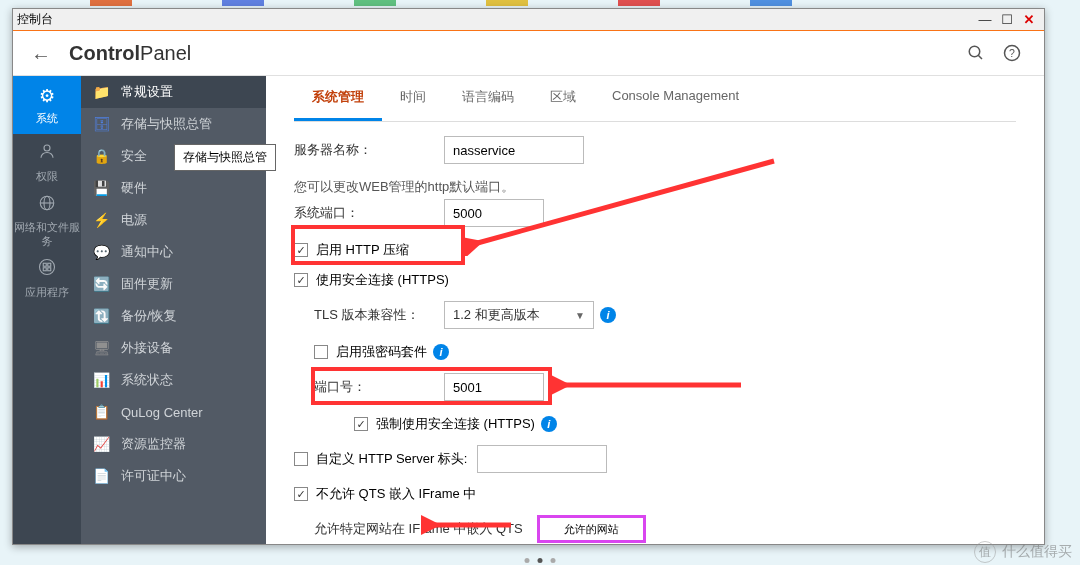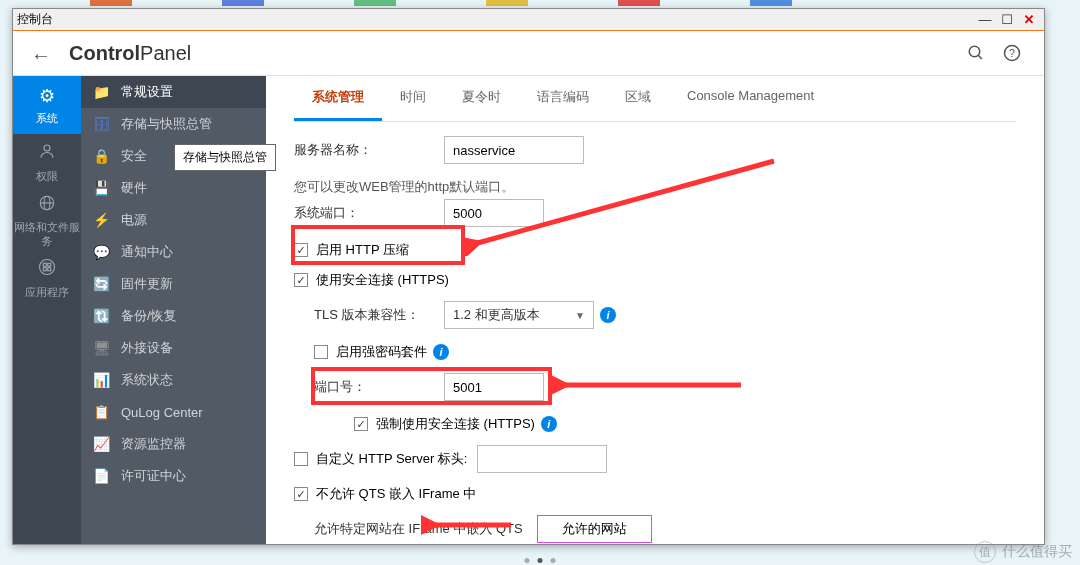--- a/index.html
+++ b/index.html
@@ -48,21 +48,21 @@
     .select-caret { color: #666; font-size: 10px; }
     
     .checkbox-row { display: flex; align-items: center; margin-bottom: 12px; font-size: 13px; }
     .checkbox-row.indent1 { margin-left: 20px; }
     .checkbox-row.indent2 { margin-left: 60px; }
     .checkbox { width: 14px; height: 14px; border: 1px solid #888; margin-right: 8px; display: inline-flex; align-items: center; justify-content: center; font-size: 11px; color: #333; background: #fff; }
     .checkbox.checked::after { content: "✓"; }
     
     .info-icon { width: 16px; height: 16px; border-radius: 50%; background: #0084e8; color: #fff; display: inline-flex; align-items: center; justify-content: center; font-size: 11px; font-weight: bold; margin-left: 6px; font-style: italic; }
     
-    .btn { height: 28px; padding: 0 24px; border: 1px solid #d946ef; background: #fff; font-size: 13px; cursor: pointer; display: inline-flex; align-items: center; justify-content: center; }
+    .btn { height: 28px; padding: 0 24px; border: 3px solid #d946ef; background: #fff; font-size: 11px; cursor: pointer; display: inline-flex; align-items: center; justify-content: center; }
     
     .highlight-box { position: absolute; border: 4px solid #f33; pointer-events: none; }
     .box1 { top: 149px; left: 25px; width: 174px; height: 40px; }
     .box2 { top: 291px; left: 45px; width: 241px; height: 38px; }
     
     .arrow { position: absolute; pointer-events: none; }
     .arrow svg { display: block; }
     
     .tooltip { position: absolute; background: #fff; border: 1px solid #666; padding: 4px 8px; font-size: 12px; z-index: 10; }
     
@@ -208,21 +208,20 @@
         <div class="sidebar-item">
           <span class="sidebar-icon" style="color:#60c060">📄</span>
           <span>许可证中心</span>
         </div>
       </div>
 
     <div class="content">
       <div class="tabs" id="tabs">
           <div class="tab active">系统管理</div>
           <div class="tab">时间</div>
-          <div class="tab">夏令时</div>
           <div class="tab">语言编码</div>
           <div class="tab">区域</div>
           <div class="tab">Console Management</div>
         </div>
 
       <div class="form-row">
         <div class="form-label">服务器名称：</div>
         <input class="text-input" value="nasservice" style="">
       </div>
 

